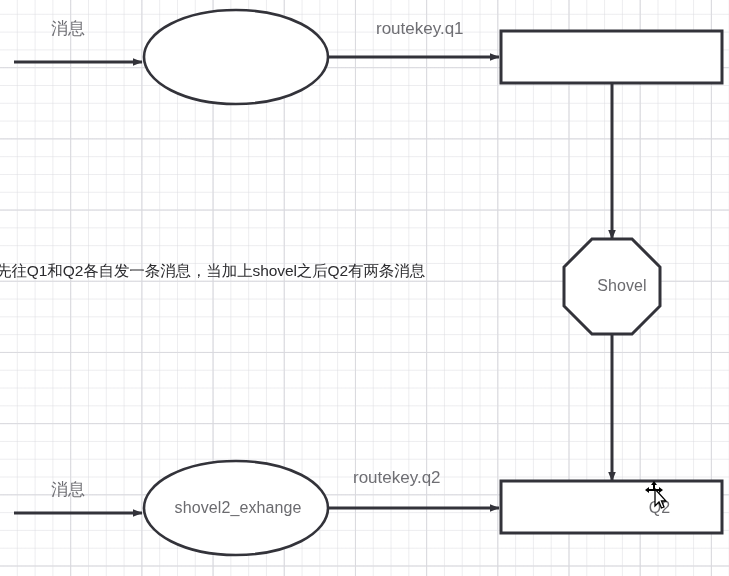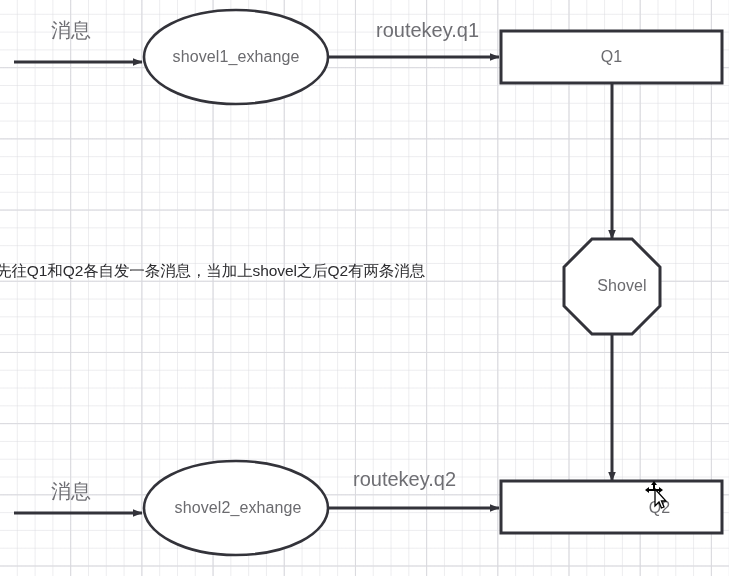--- a/index.html
+++ b/index.html
@@ -37,21 +37,21 @@
     color: #6b6b6f;
     font-size: 16px;
     font-family: "Liberation Sans", "DejaVu Sans", sans-serif;
     white-space: nowrap;
     text-align: center;
     letter-spacing: 0.1px;
   }
   .edge-label {
     position: absolute;
     color: #6e6e73;
-    font-size: 20px;
+    font-size: 17px;
     font-family: "Liberation Sans", "DejaVu Sans", sans-serif;
     white-space: nowrap;
   }
   .note-text {
     position: absolute;
     color: #2b2b2e;
     font-size: 15.5px;
     font-family: "Liberation Sans", "DejaVu Sans", sans-serif;
     white-space: nowrap;
     letter-spacing: -0.1px;
@@ -93,23 +93,21 @@
 
     <line x1="14" y1="513" x2="142" y2="513" stroke="#33333a" stroke-width="3" marker-end="url(#arrowhead)"></line>
 
     <ellipse cx="236" cy="508" rx="92" ry="47" fill="#ffffff" stroke="#33333a" stroke-width="2.6"></ellipse>
 
     <line x1="328" y1="508" x2="499" y2="508" stroke="#33333a" stroke-width="3" marker-end="url(#arrowhead)"></line>
 
     <rect x="501" y="481" width="221" height="52" fill="#ffffff" stroke="#33333a" stroke-width="3"></rect>
   </svg>
 
-  <div class="node-label" style="left:144px; top:48px; width:184px;">shovel1_exhange</div>
 
-  <div class="node-label" style="left:501px; top:48px; width:221px;">Q1</div>
 
   <div class="node-label" style="left:564px; top:277px; width:116px;">Shovel</div>
 
   <div class="node-label" style="left:144px; top:499px; width:188px;">shovel2_exhange</div>
 
   <div class="node-label" style="left:501px; top:499px; width:221px;margin-left:48px;">Q2</div>
 
   <div class="edge-label" style="left:51px; top:17px;">消息</div>
 
   <div class="edge-label" style="left:353px; top:19px;margin-left:23px;">routekey.q1</div>

